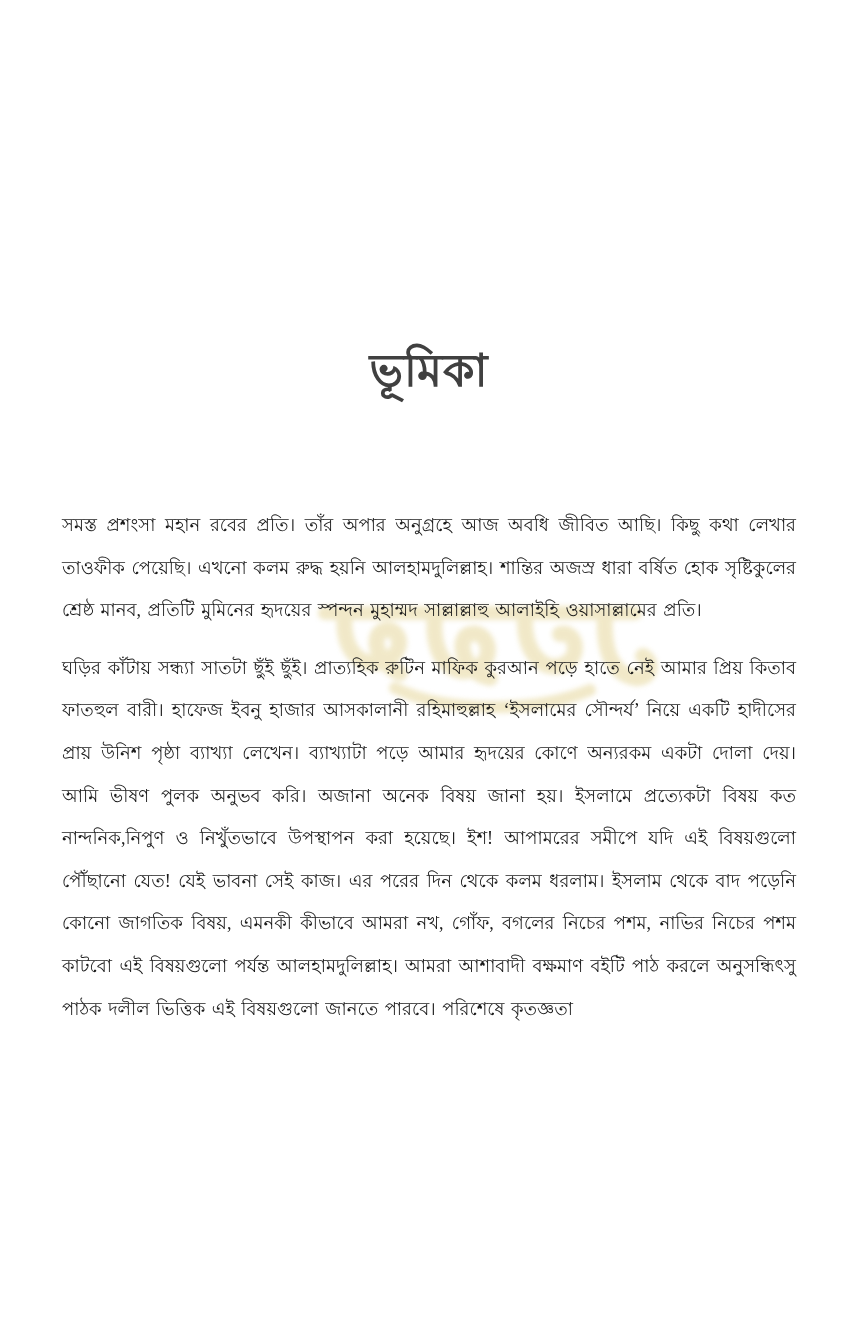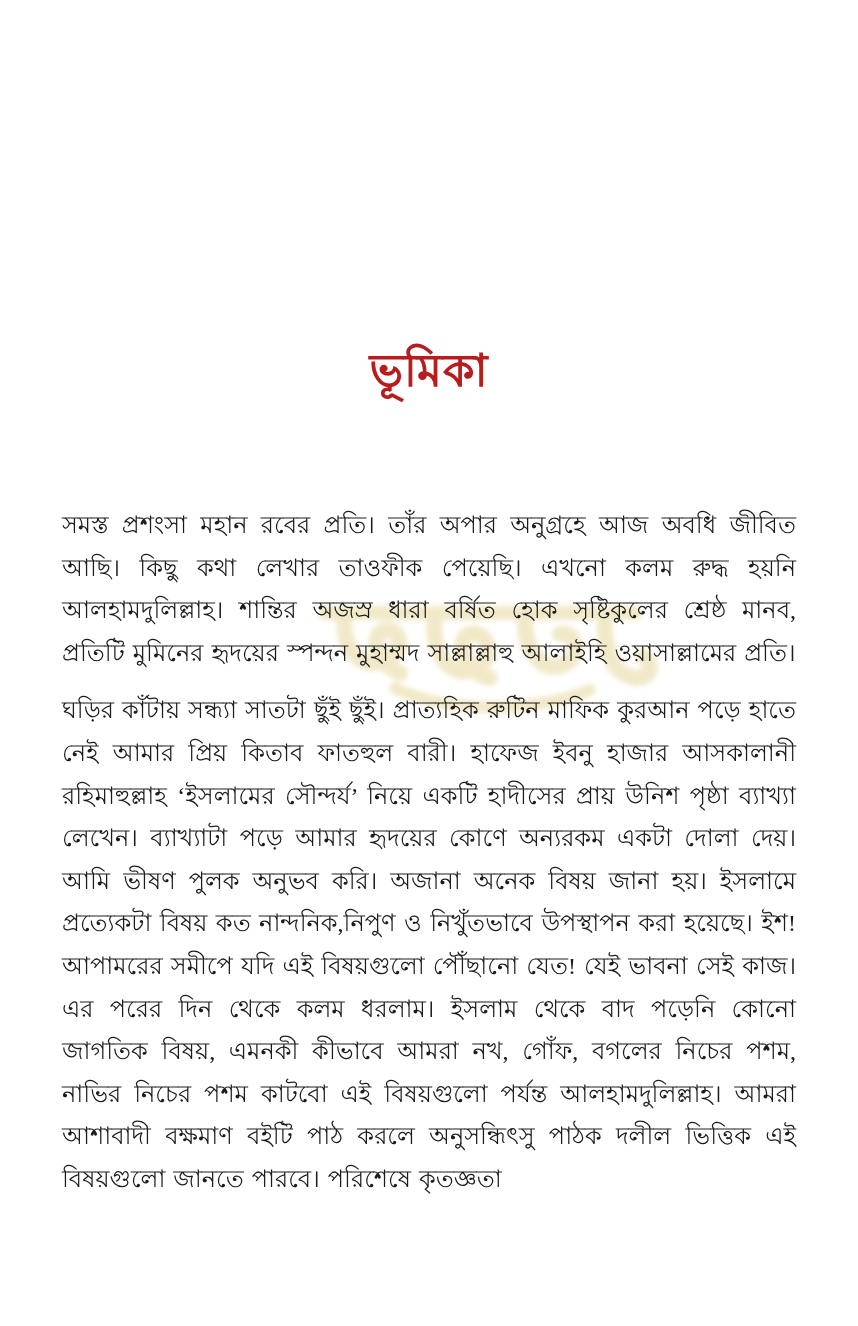--- a/index.html
+++ b/index.html
@@ -18,21 +18,21 @@
   }
   .chapter-title {
     position: absolute;
     top: 336px;
     left: 0;
     width: 100%;
     text-align: center;
     font-size: 45px;
     font-weight: 700;
     letter-spacing: 1px;
-    color: #b91c1c;
+    color: #404040;
   }
   .watermark {
     position: absolute;
     top: 578px;
     left: 305px;
     width: 360px;
     height: 150px;
     opacity: 0.55;
     filter: blur(2.5px);
     z-index: 0;
@@ -40,21 +40,21 @@
   }
   .body-text {
     position: absolute;
     top: 504px;
     left: 62px;
     width: 734px;
     z-index: 1;
   }
   .body-text p {
     margin: 0 0 15px 0;
-    font-size: 24px;
+    font-size: 18px;
     line-height: 42.6px;
     text-align: justify;
     word-spacing: 2px;
     color: #1b1b1b;
   }
 </style>
 </head>
 <body>
 
 <div class="page">

